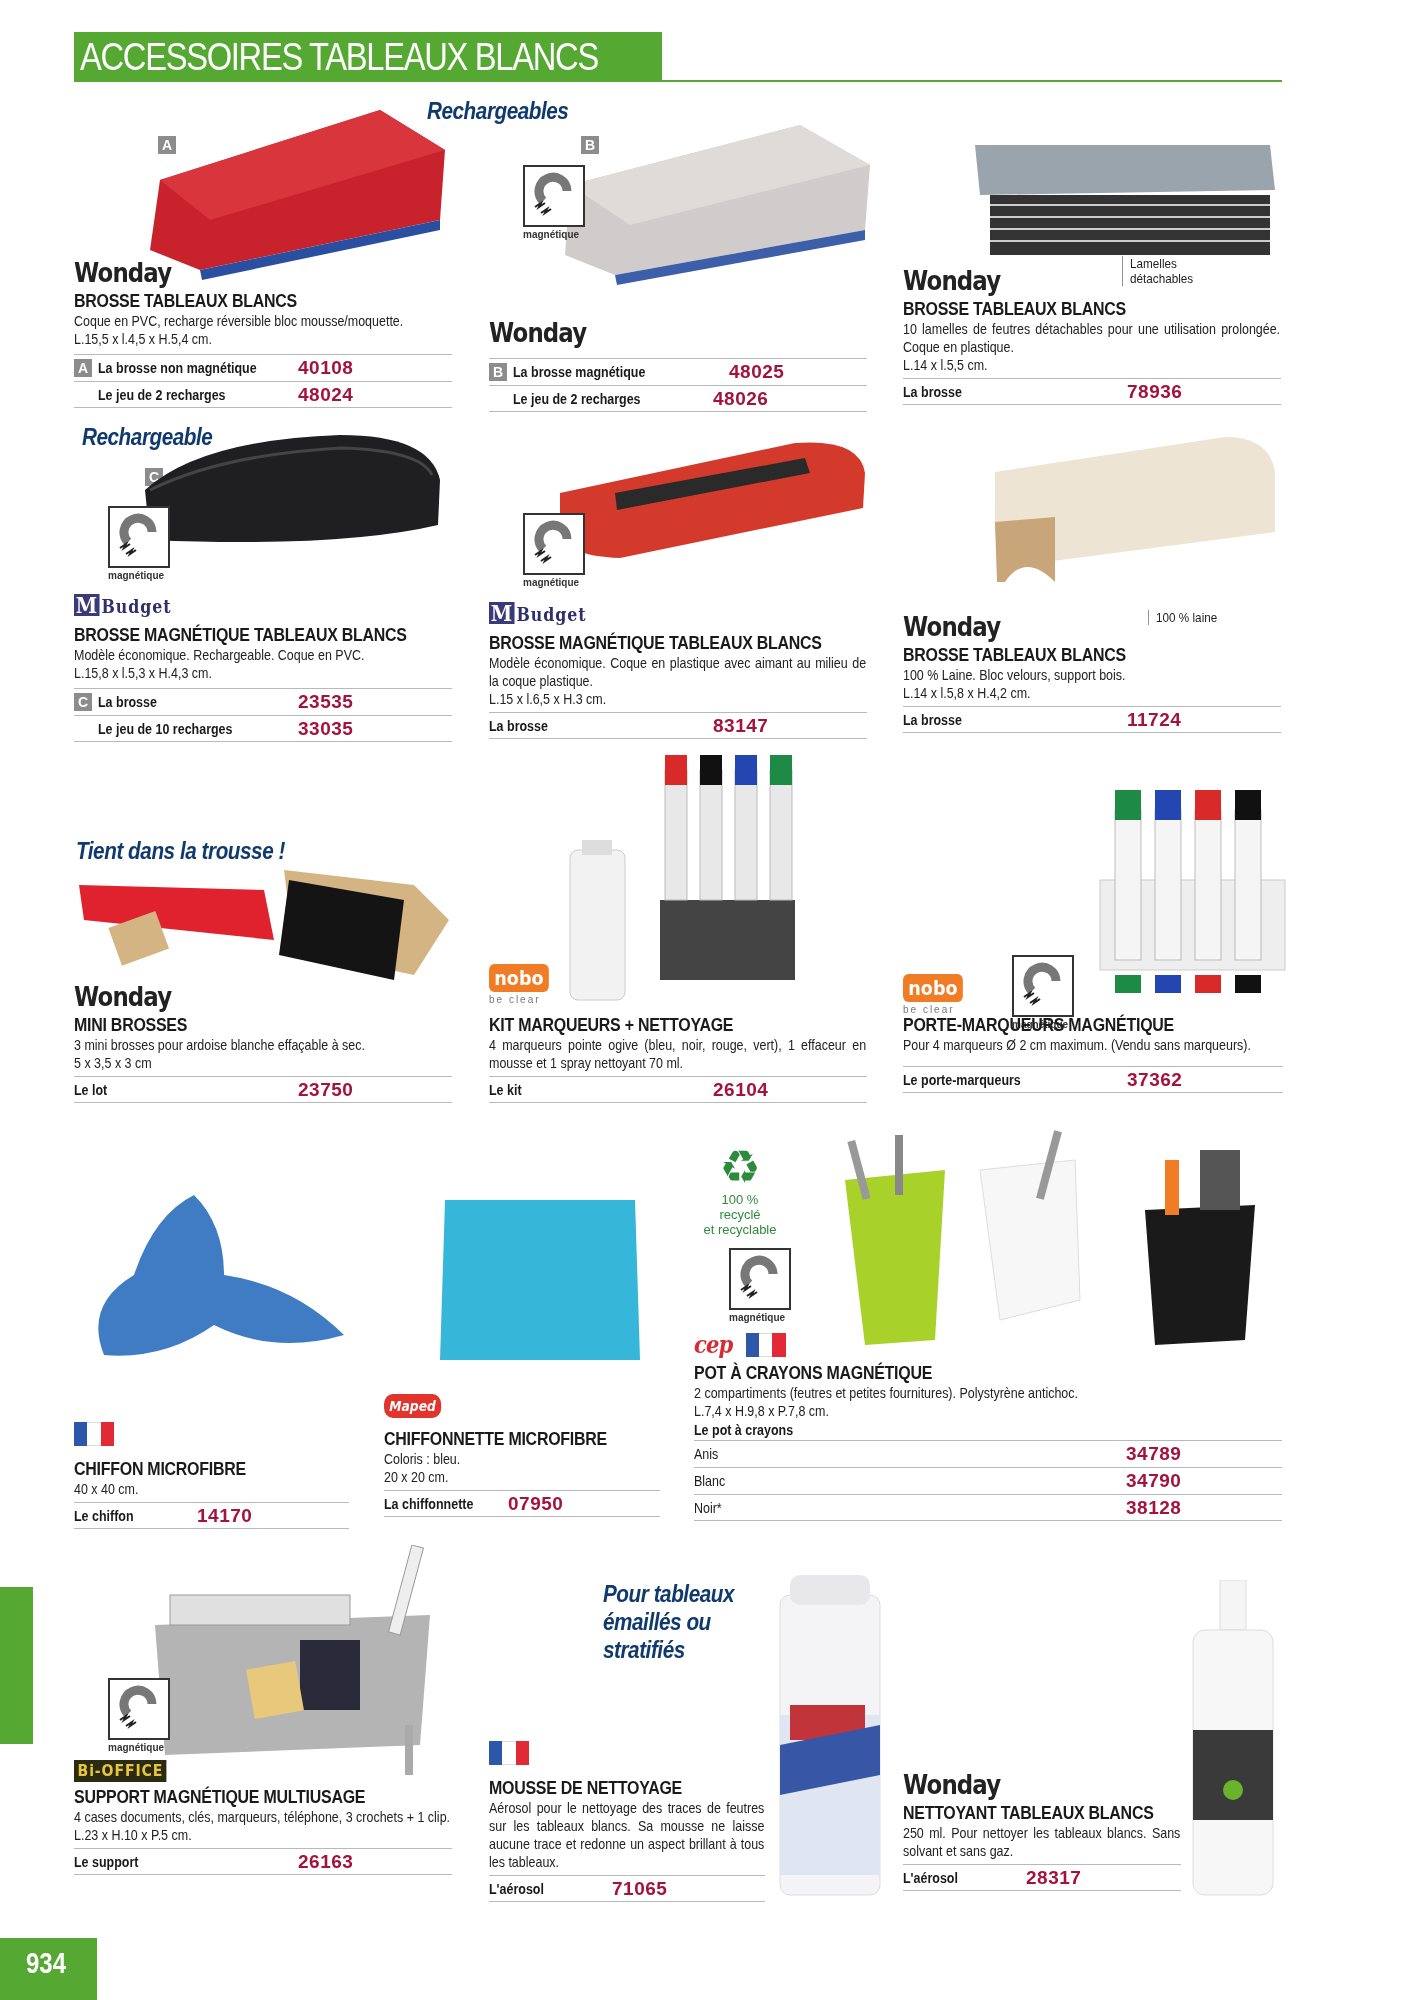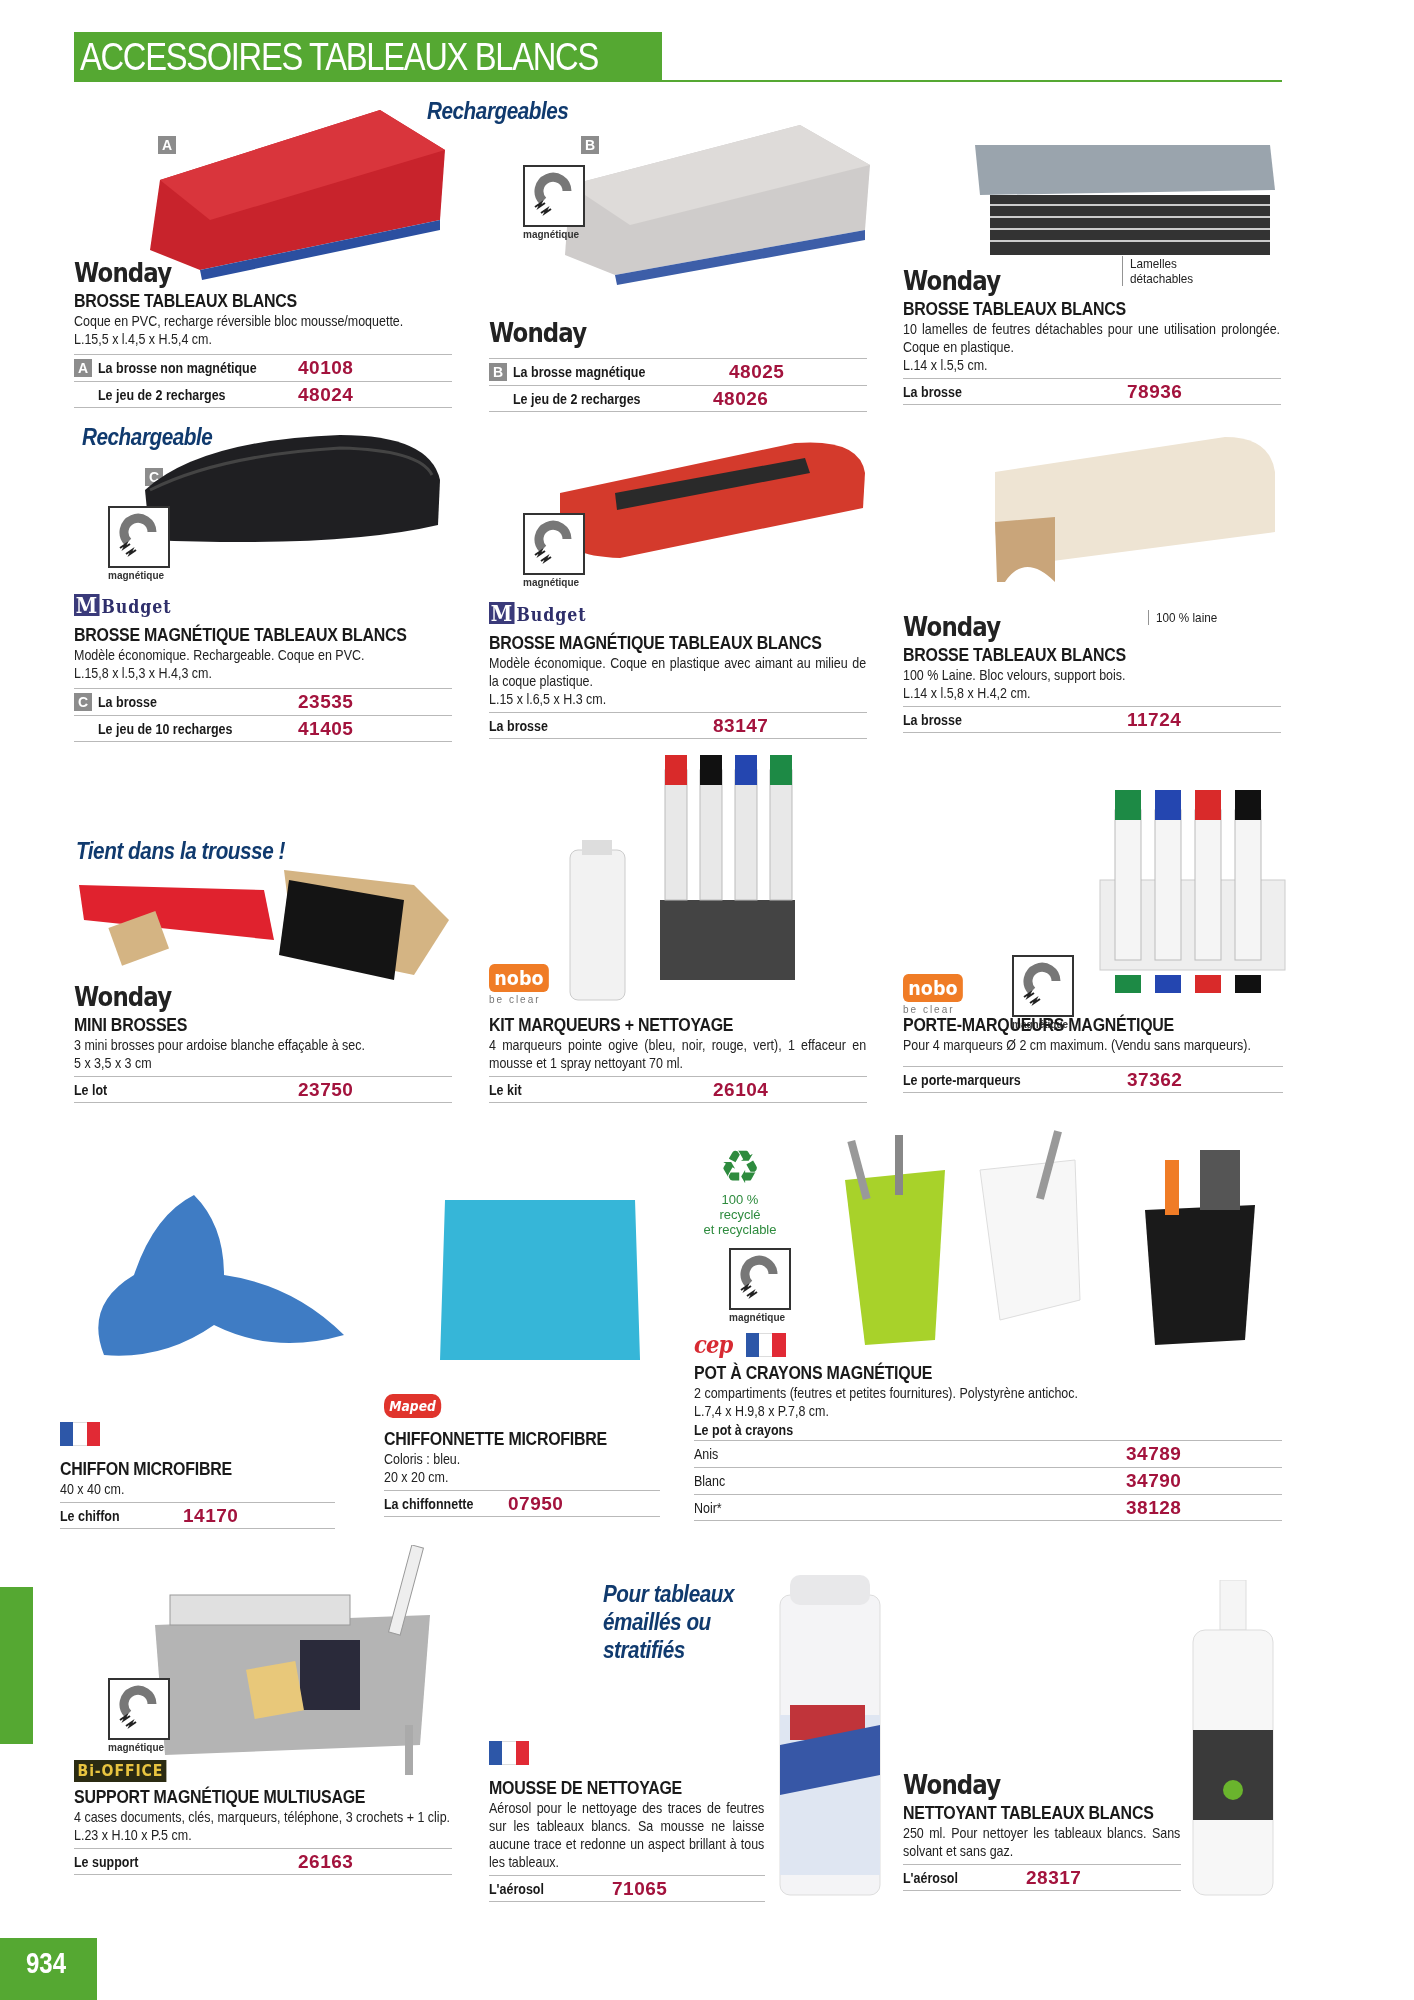--- a/index.html
+++ b/index.html
@@ -198,21 +198,21 @@
     </div>
   <div style="margin-top:6px;">
     <div class="row">
         <span class="letter">C</span>
         <span class="lbl">La brosse</span>
         <span class="code" style="left:224px;">23535</span>
       </div>
     <div class="row">
         <span style="width:24px;display:inline-block"></span>
         <span class="lbl">Le jeu de 10 recharges</span>
-        <span class="code" style="left:224px;">41405</span>
+        <span class="code" style="left:224px;">33035</span>
       </div>
   </div>
 </div>
 
 <div class="block" style="left:489px;top:598px;width:378px;">
   <span class="brand mbudget"><span class="M">M</span><span>Budget</span></span>
   <div class="title">BROSSE MAGNÉTIQUE TABLEAUX BLANCS</div>
   <div class="desc">
       <div>Modèle économique. Coque en plastique avec aimant au milieu de la coque plastique.</div>
       <div>L.15 x l.6,5 x H.3 cm.</div>
@@ -352,21 +352,21 @@
 <div class="mag-icon" style="left:695px;top:1248px;">
   <div class="box">
       <svg width="50" height="50">
         <path d="M14 30 A14 14 0 1 1 38 20" stroke="#777" stroke-width="9" fill="none"></path>
         <path d="M6 36 l6 -4 -2 4 6 -4 M12 42 l6 -4 -2 4 6 -4" stroke="#222" stroke-width="2" fill="none"></path>
       </svg>
     </div>
   <div class="cap">magnétique</div>
 </div>
 
-<div class="block" style="left:60px;top:1422px;width:275px;">
+<div class="block" style="left:74px;top:1422px;width:275px;">
   <div class="flag">
       <span class="b"></span>
       <span class="w"></span>
       <span class="r"></span>
     </div>
   <div class="title" style="margin-top:8px;">CHIFFON MICROFIBRE</div>
   <div class="desc">40 x 40 cm.</div>
   <div style="margin-top:4px;">
     <div class="row">
         <span class="lbl">Le chiffon</span>

